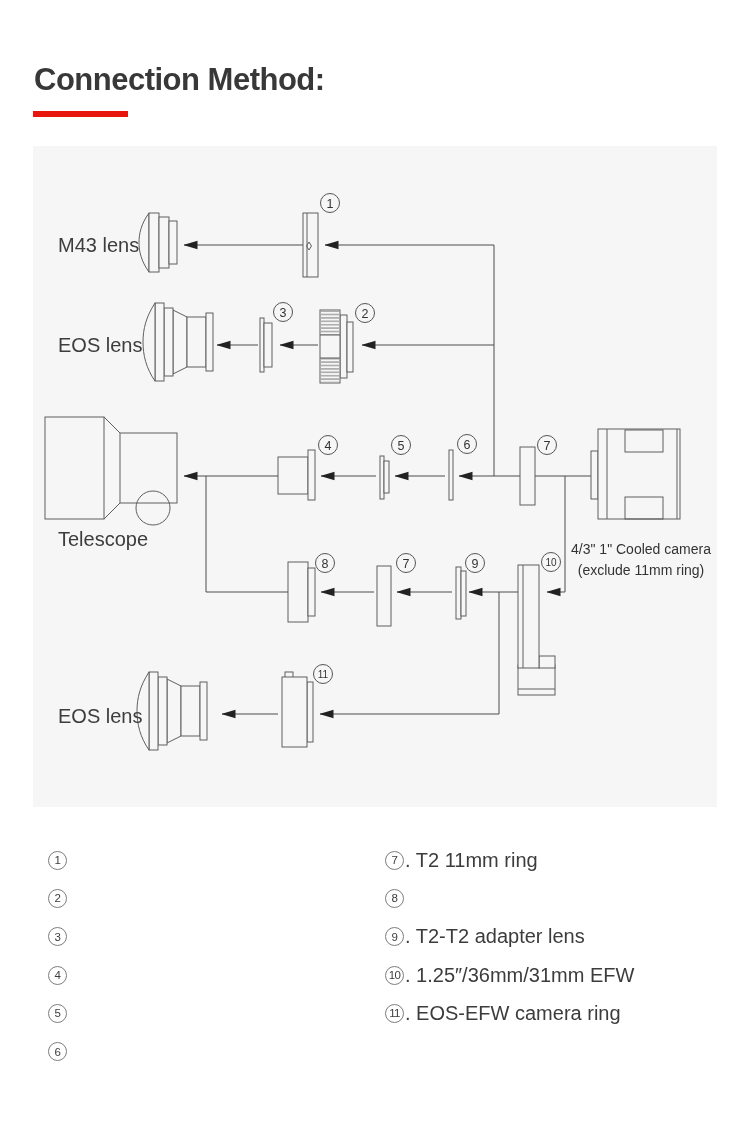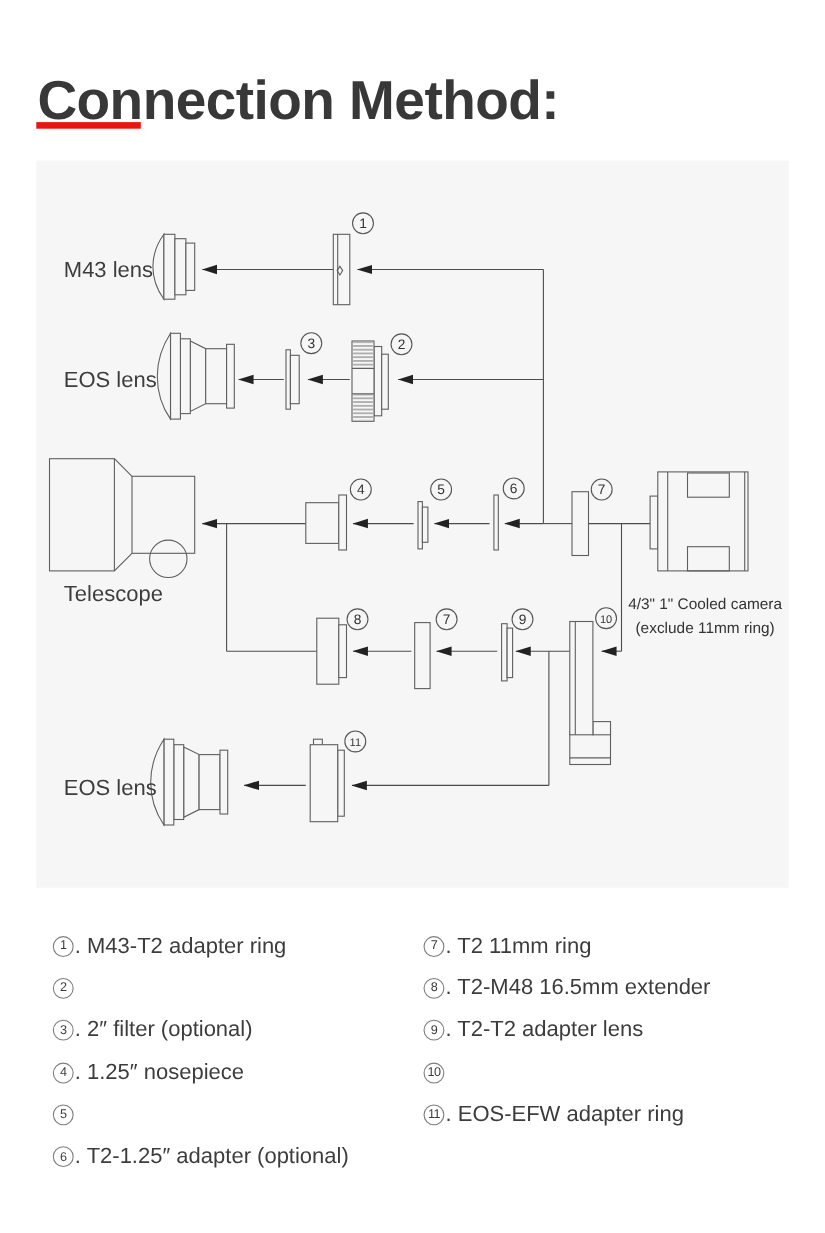--- a/index.html
+++ b/index.html
@@ -2,21 +2,21 @@
 <html><head>
 <meta charset="utf-8">
 <style>
   html,body{margin:0;padding:0;}
   body{
     width:750px;height:1121px;position:relative;overflow:hidden;
     background:#ffffff;font-family:"Liberation Sans",sans-serif;
   }
   .title{
     position:absolute;left:34px;top:62px;
-    font-size:50px;font-weight:600;color:#383838;letter-spacing:-0.5px;
+    font-size:31px;font-weight:600;color:#383838;letter-spacing:-0.5px;
     white-space:nowrap;
   }
   .title-underline{
     position:absolute;left:33px;top:111px;width:95px;height:6px;
     background:#e8160c;
   }
   .panel{
     position:absolute;left:33px;top:146px;width:684px;height:661px;
     background:#f6f6f6;
   }
@@ -249,55 +249,51 @@
     <text class="dlabel" x="58" y="723">EOS lens</text>
     <text class="dcaption" x="641" y="554">4/3" 1" Cooled camera</text>
     <text class="dcaption" x="641" y="575">(exclude 11mm ring)</text>
   </svg>
 </div>
 
 <div class="legend">
   <ul class="legend-col-left">
     <li>
         <span class="lnum">1</span>
-        <span>. M43-T2 adapter ring</span>
       </li>
     <li>
         <span class="lnum">2</span>
       </li>
     <li>
         <span class="lnum">3</span>
-        <span>. 2″ filter (optional)</span>
       </li>
     <li>
         <span class="lnum">4</span>
-        <span>. 1.25″ nosepiece</span>
       </li>
     <li>
         <span class="lnum">5</span>
       </li>
     <li>
         <span class="lnum">6</span>
-        <span>. T2-1.25″ adapter (optional)</span>
       </li>
   </ul>
   <ul class="legend-col-right">
     <li>
         <span class="lnum">7</span>
         <span>. T2 11mm ring</span>
       </li>
     <li>
         <span class="lnum">8</span>
-        <span>. T2-M48 16.5mm extender</span>
       </li>
     <li>
         <span class="lnum">9</span>
         <span>. T2-T2 adapter lens</span>
       </li>
     <li>
         <span class="lnum">10</span>
+        <span>. 1.25″/36mm/31mm EFW</span>
       </li>
     <li>
         <span class="lnum">11</span>
-        <span>. EOS-EFW adapter ring</span>
+        <span>. EOS-EFW camera ring</span>
       </li>
   </ul>
 </div>
 
 </body></html>

